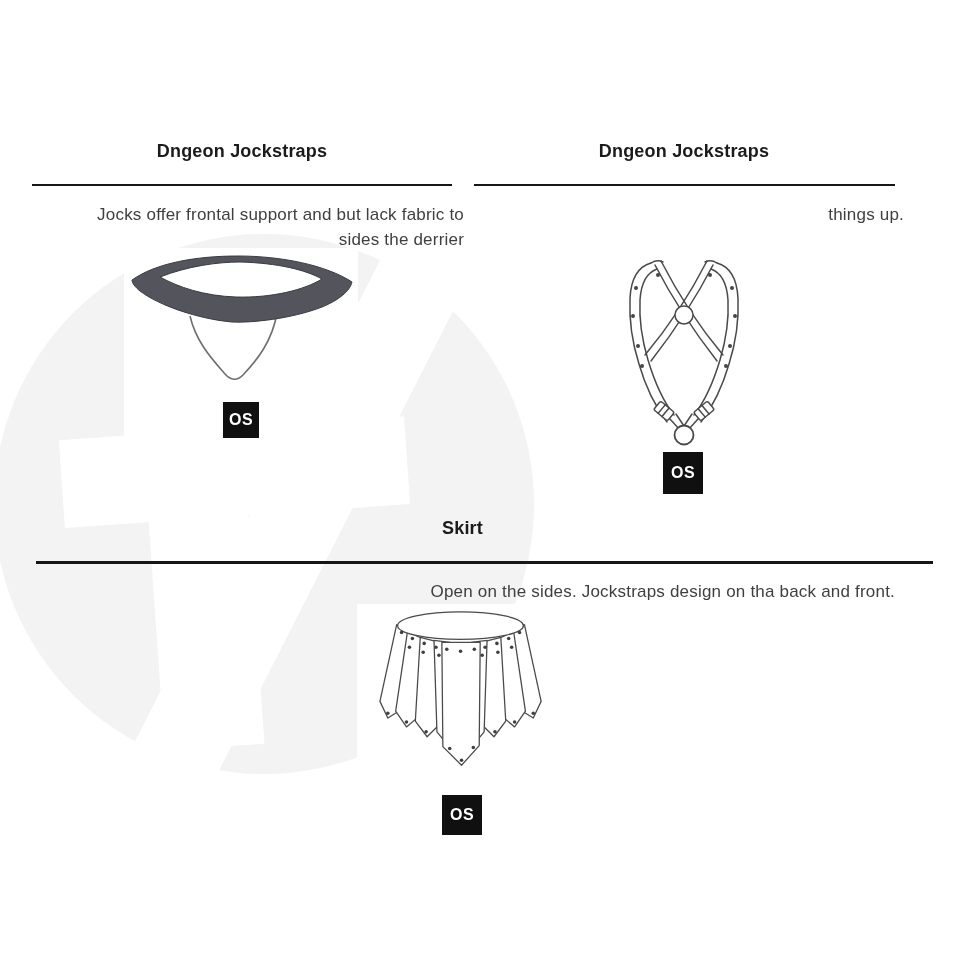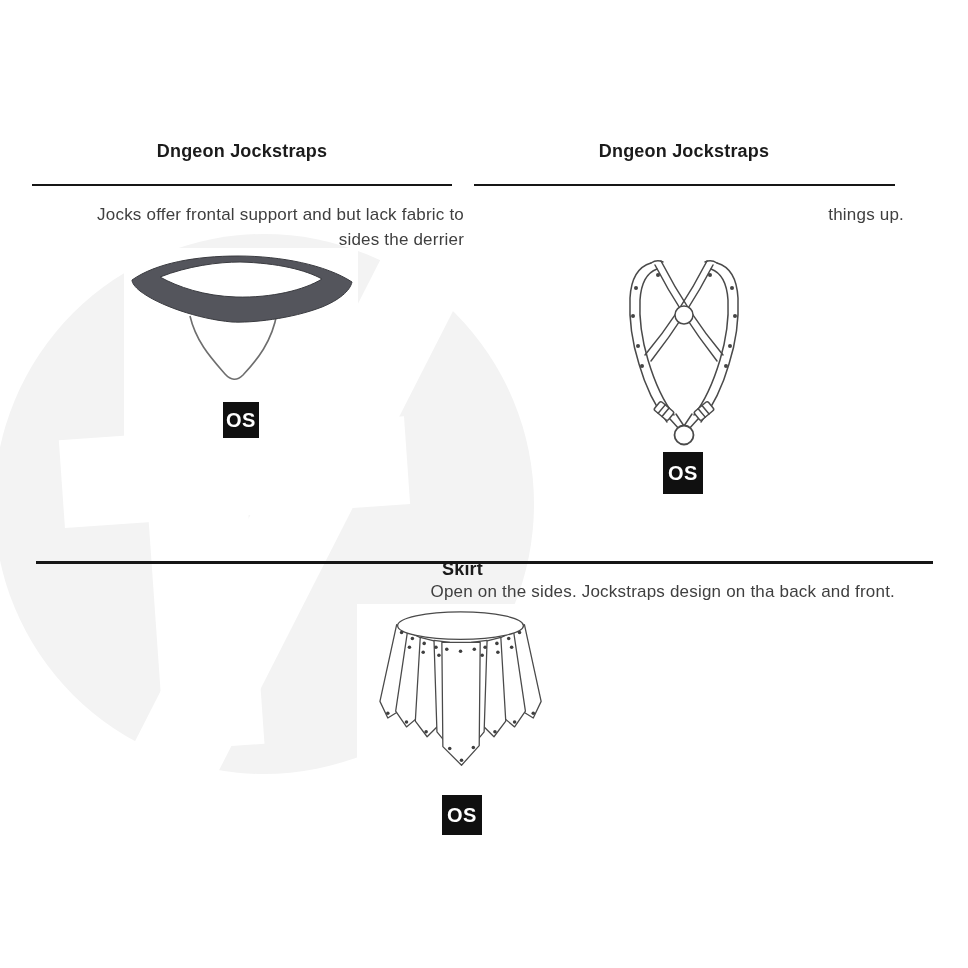--- a/index.html
+++ b/index.html
@@ -22,25 +22,25 @@
   .col-title{position:absolute;top:141px;font-size:18px;font-weight:700;letter-spacing:.2px;text-align:center;}
   #title-jock{left:30px;width:424px;}
   #title-harness{left:472px;width:424px;}
   .rule{position:absolute;height:2px;}
   #rule-jock{left:32px;top:184px;width:420px;}
   #rule-harness{left:474px;top:184px;width:421px;}
   #rule-skirt{left:36px;top:561px;width:897px;height:3px;}
   .body-text{position:absolute;font-size:17px;text-align:right;line-height:25px;letter-spacing:.2px;}
   #body-jock{left:20px;top:202px;width:444px;}
   #body-harness{left:464px;top:202px;width:440px;}
-  #skirt-title{position:absolute;left:30px;top:518px;width:865px;font-size:18px;font-weight:700;letter-spacing:.2px;text-align:center;margin-top:41px;}
+  #skirt-title{position:absolute;left:30px;top:518px;width:865px;font-size:18px;font-weight:700;letter-spacing:.2px;text-align:center;}
   #body-skirt{left:30px;top:579px;width:865px;}
   
   .os-badge{position:absolute;display:flex;align-items:center;justify-content:center;
-    font-size:20px;font-weight:700;letter-spacing:.5px;}
+    font-size:16px;font-weight:700;letter-spacing:.5px;}
   #os-jock{left:223px;top:402px;width:36px;height:36px;}
   #os-harness{left:663px;top:452px;width:40px;height:42px;}
   #os-skirt{left:442px;top:795px;width:40px;height:40px;}
   
   .illus{position:absolute;}
   #jock-svg{left:126px;top:252px;width:232px;height:145px;}
   #harness-svg{left:624px;top:258px;width:120px;height:190px;}
   #skirt-svg{left:377px;top:608px;width:172px;height:172px;}
 </style>
 </head>

